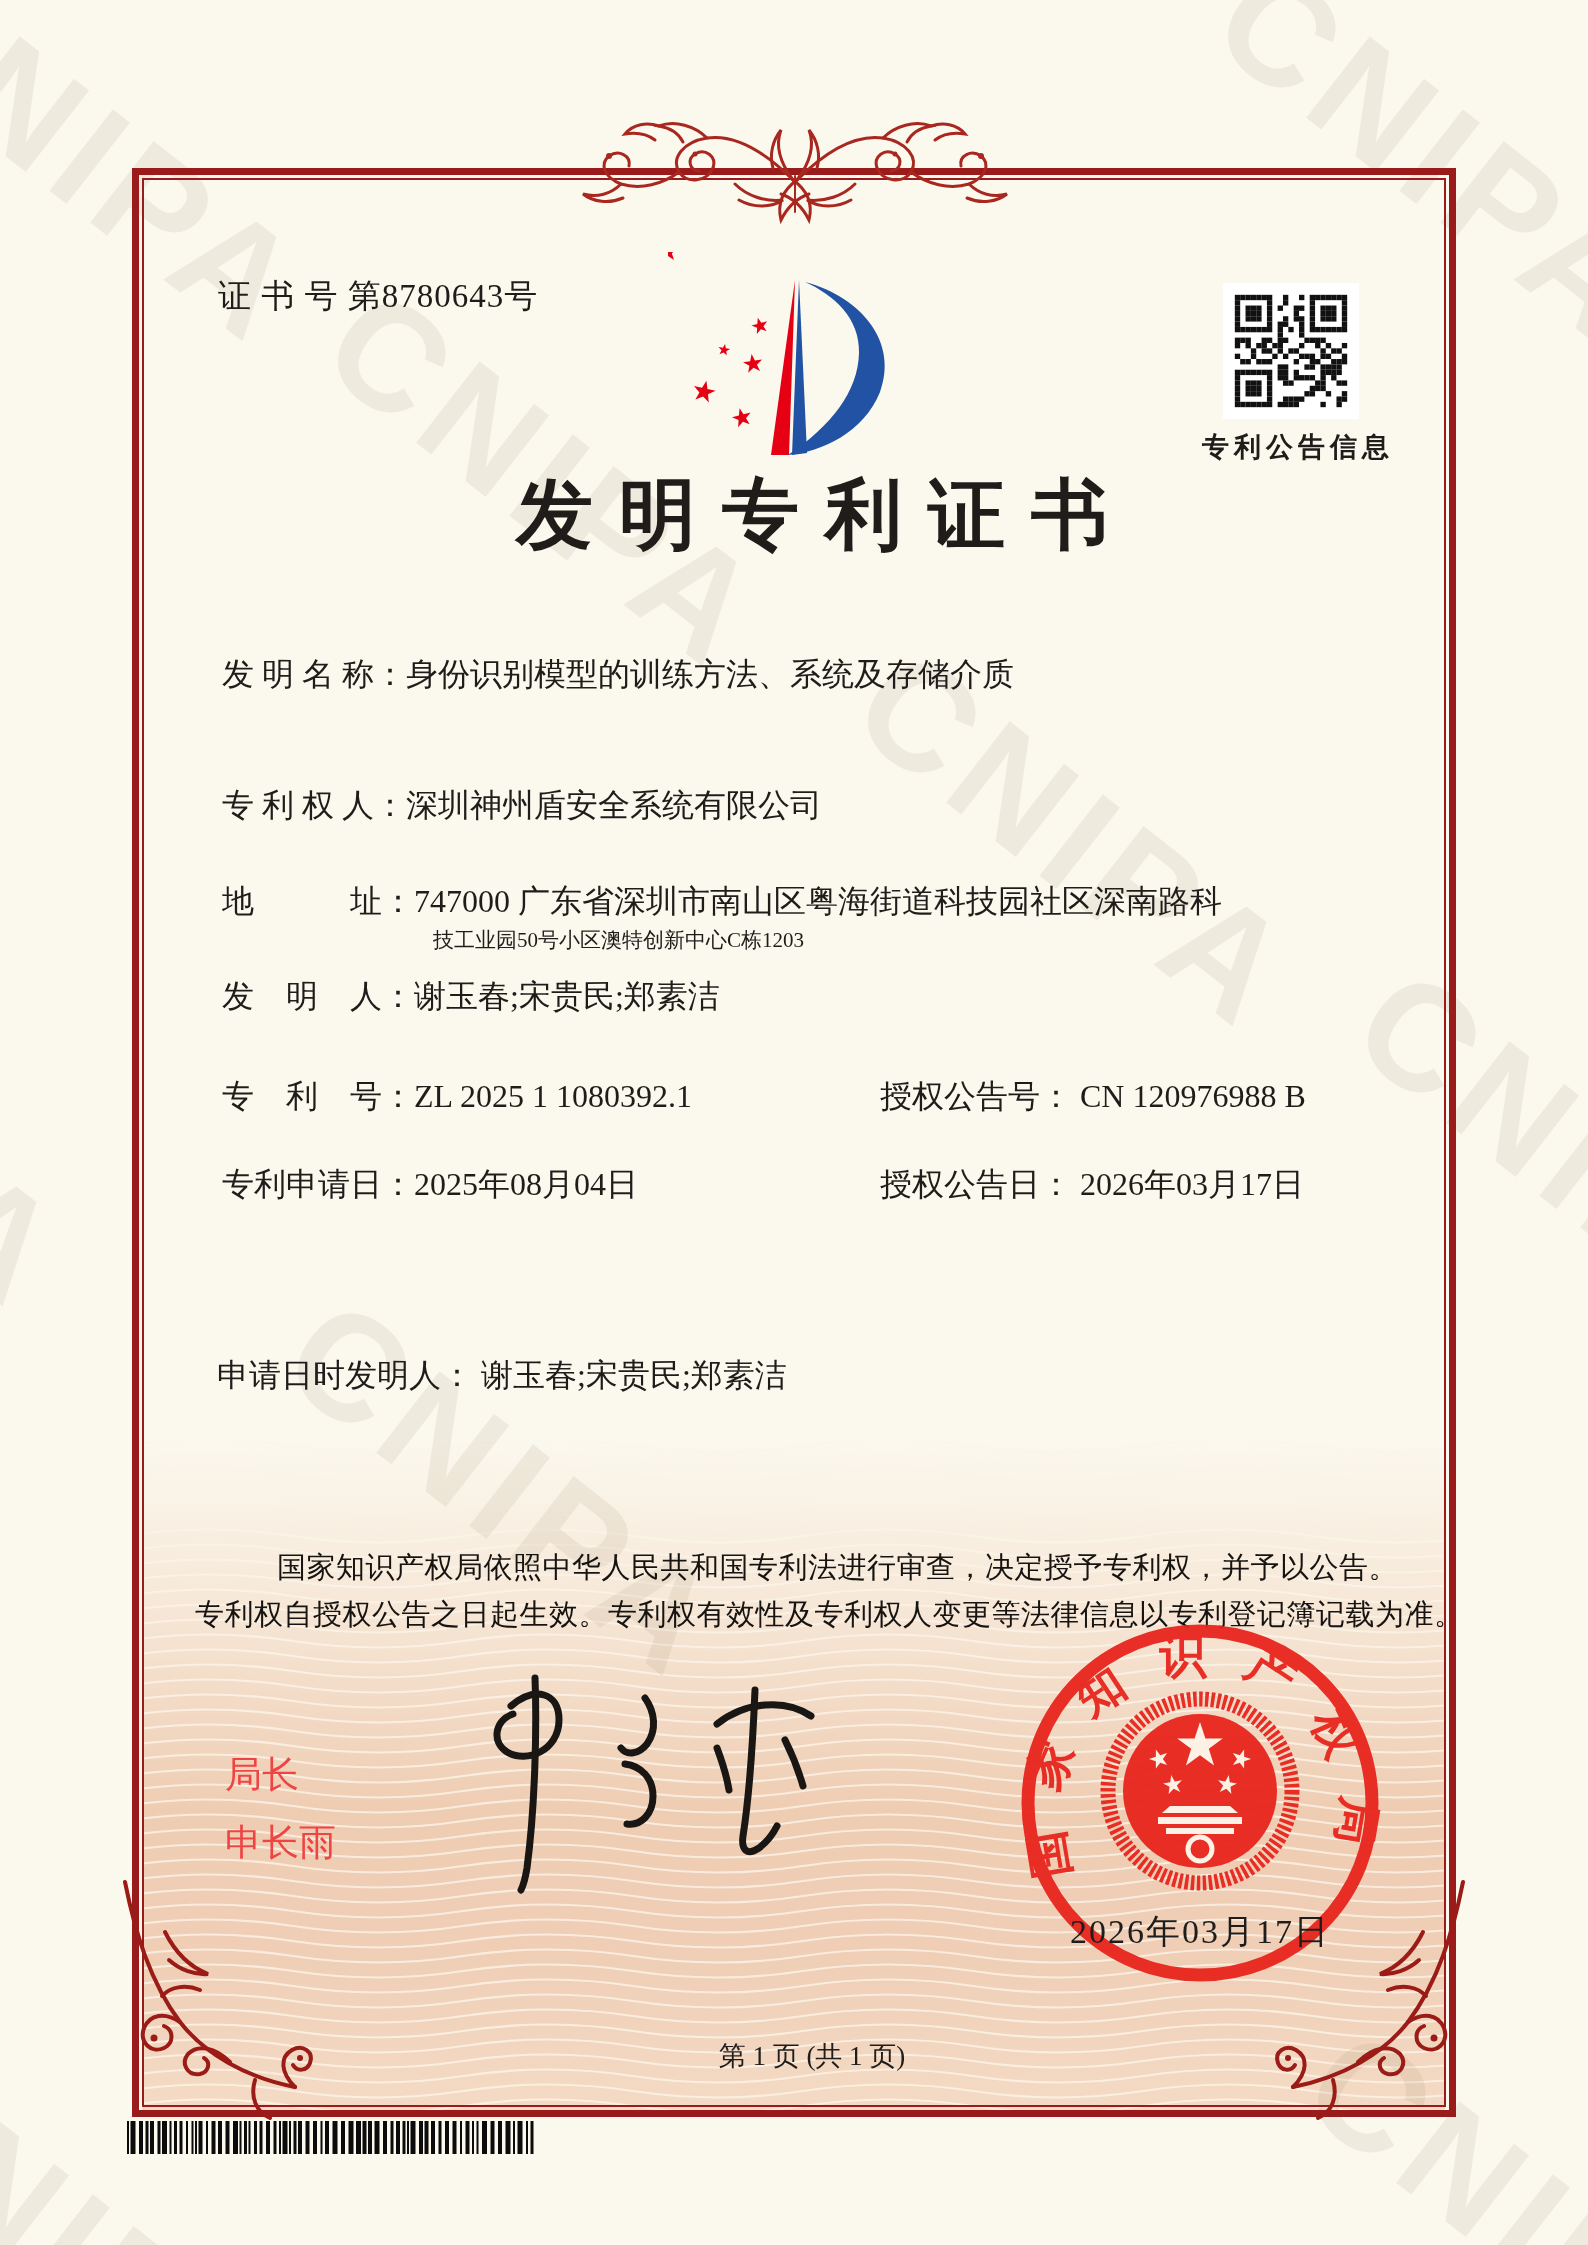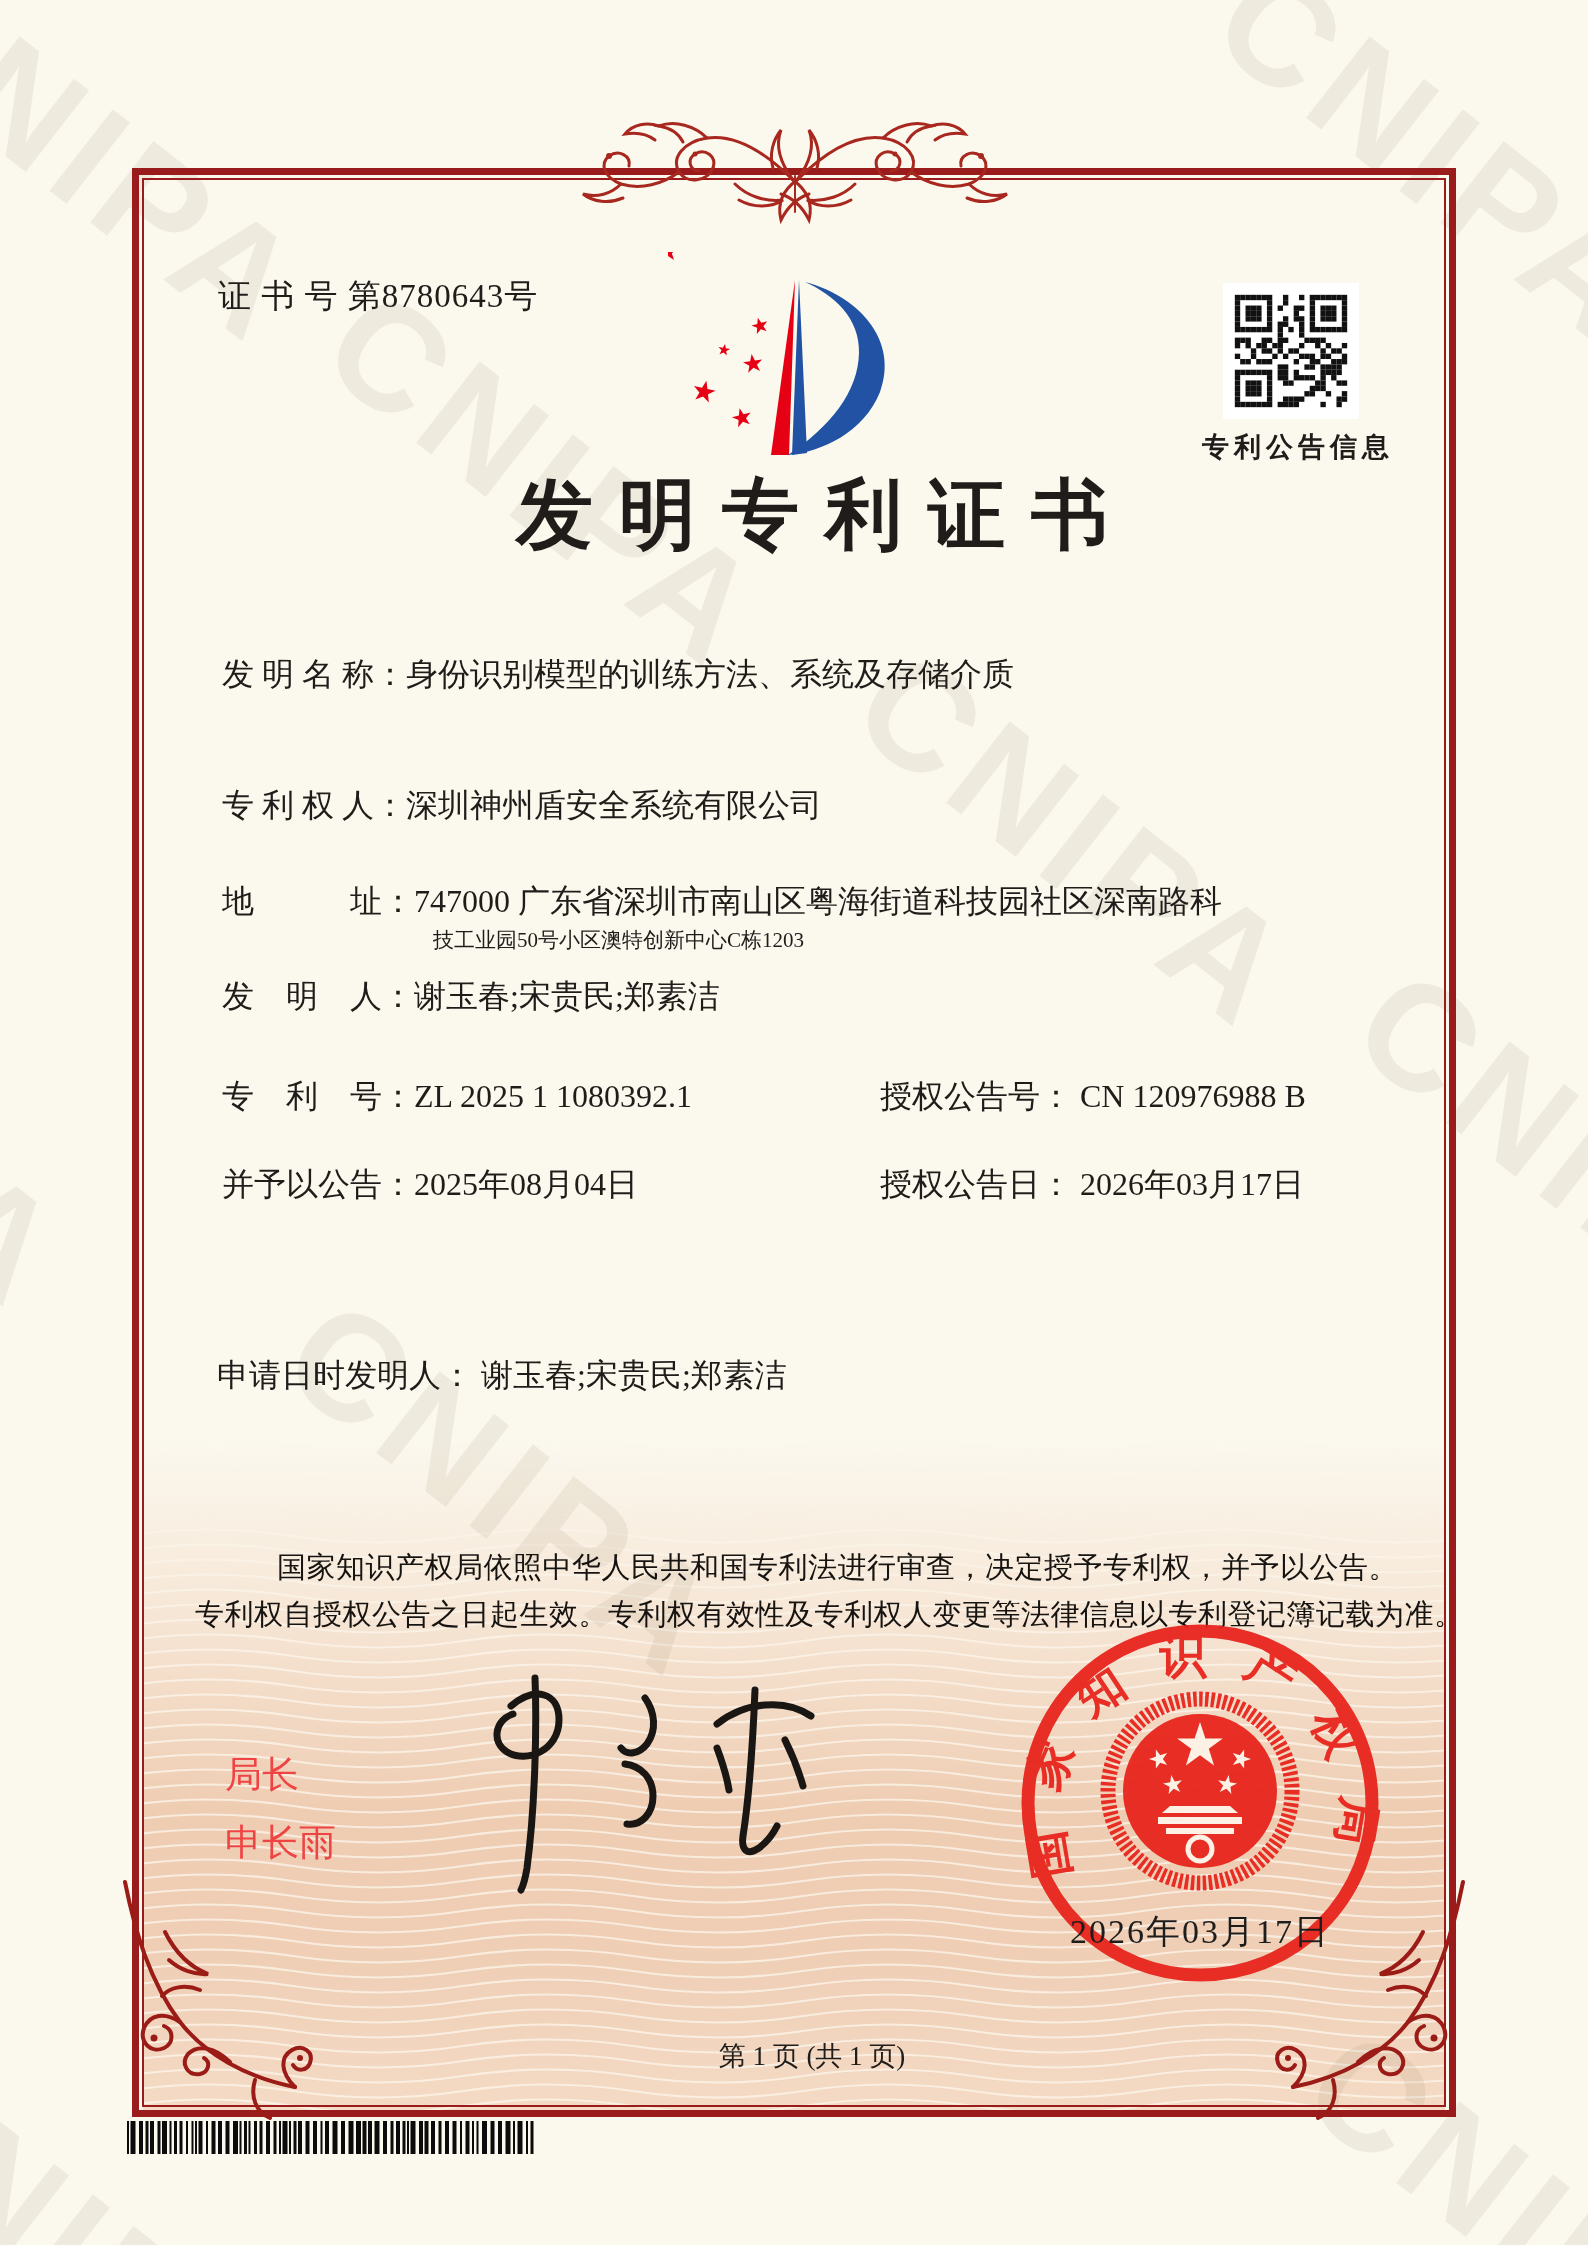--- a/index.html
+++ b/index.html
@@ -454,21 +454,21 @@
   </div>
 
   <div class="row" style="left:222px;top:1075px;">
     <span class="lbl">专　利　号：</span><span>ZL 2025 1 1080392.1</span>
   </div>
   <div class="row" style="left:880px;top:1075px;">
     <span class="lbl">授权公告号：</span>&nbsp;<span>CN 120976988 B</span>
   </div>
 
   <div class="row" style="left:222px;top:1163px;">
-    <span class="lbl">并予以公告：</span><span>2025年08月04日</span>
+    <span class="lbl">专利申请日：</span><span>2025年08月04日</span>
   </div>
   <div class="row" style="left:880px;top:1163px;">
     <span class="lbl">授权公告日：</span>&nbsp;<span>2026年03月17日</span>
   </div>
 
   <div class="row" style="left:217px;top:1354px;">
     <span class="lbl">申请日时发明人：</span>&nbsp;<span>谢玉春;宋贵民;郑素洁</span>
   </div>
 
   <div class="stmt" style="left:277px;top:1508px;">国家知识产权局依照中华人民共和国专利法进行审查，决定授予专利权，并予以公告。</div>

